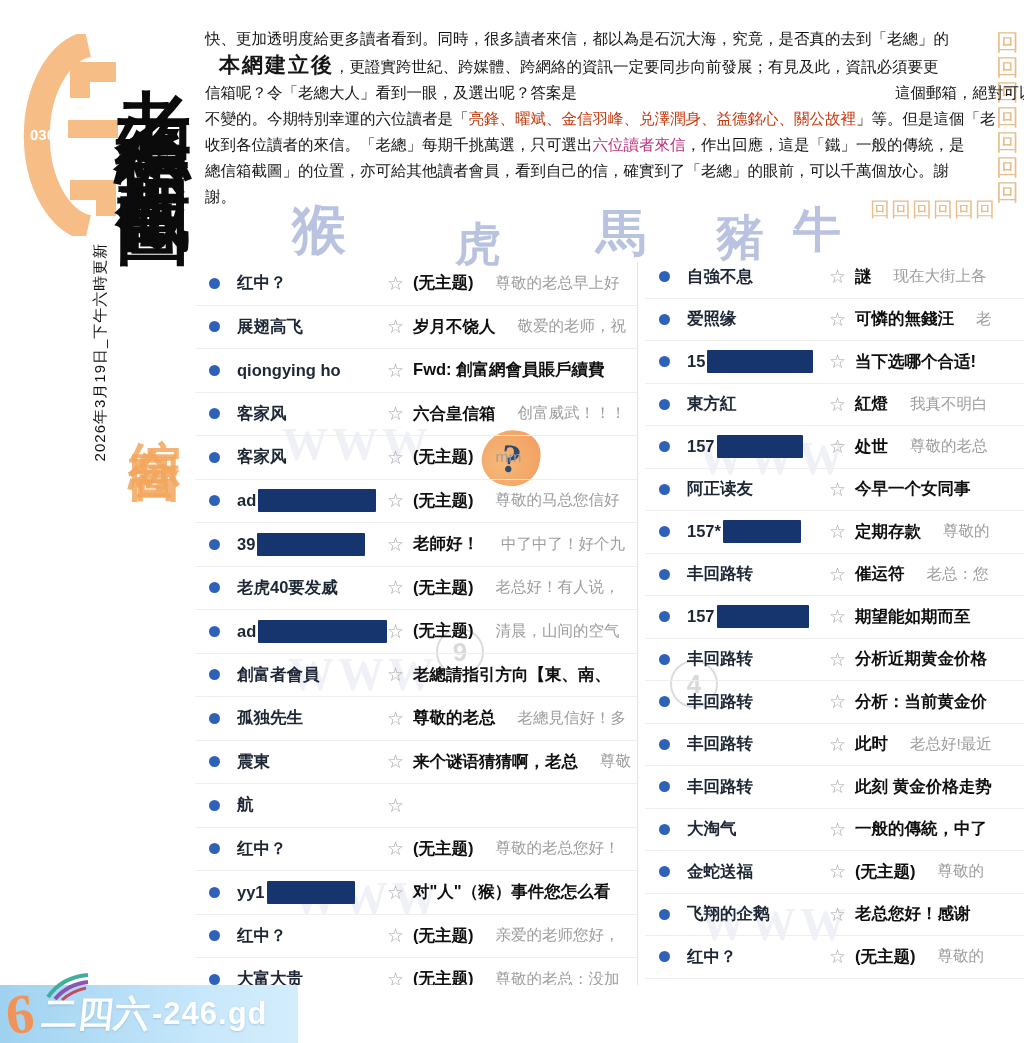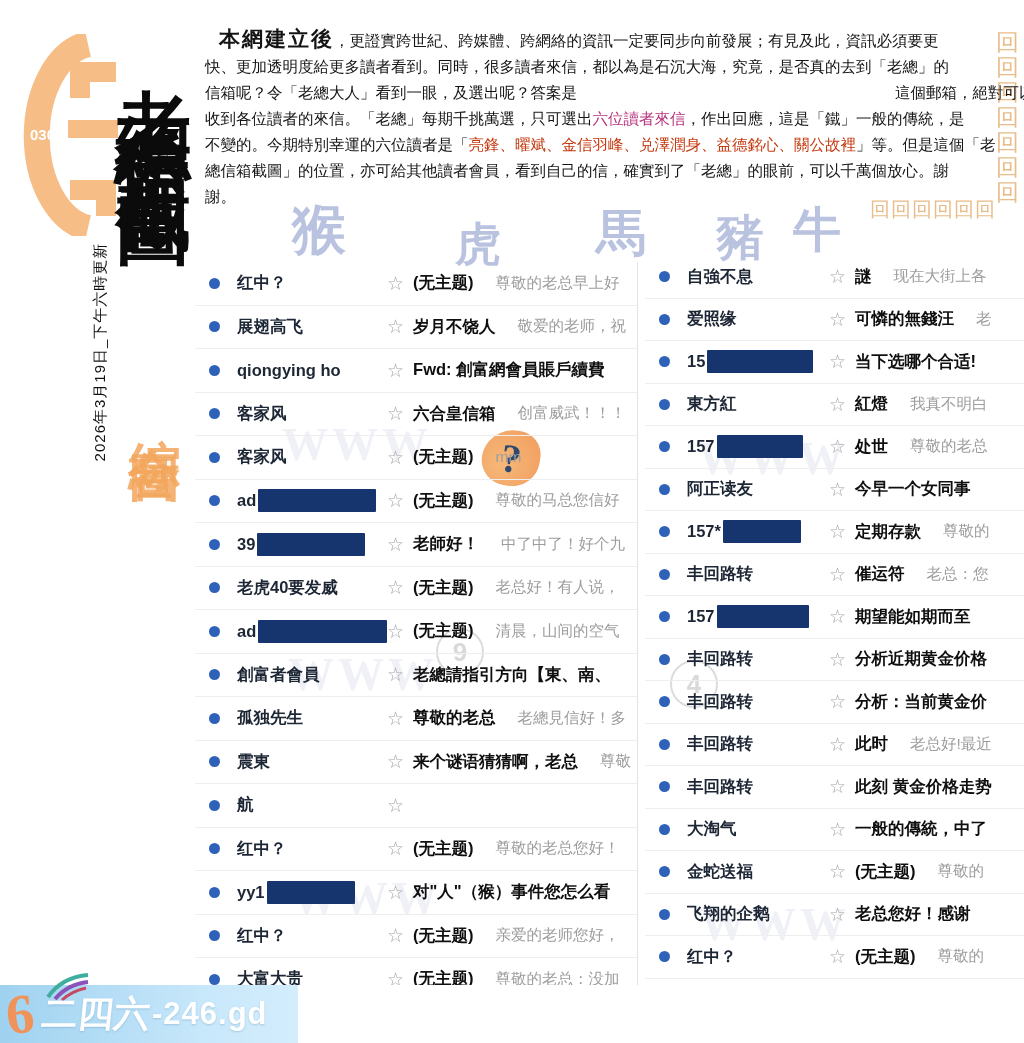--- a/index.html
+++ b/index.html
@@ -92,25 +92,25 @@
 
   <div class="date-rot">2026年3月19日_下午六時更新</div>
 
   <div class="vtitle">老總信箱截圖</div>
   <div class="vsub">綜合圖</div>
 
   <div class="meander-col">回回回回回回回</div>
   <div class="meander-row">回回回回回回</div>
 
   <div class="intro">
+    <div class="line">快、更加透明度給更多讀者看到。同時，很多讀者來信，都以為是石沉大海，究竟，是否真的去到「老總」的</div>
     <div class="line" style="padding-left:14px"><span class="lead">本網建立後</span><span>，更證實跨世紀、跨媒體、跨網絡的資訊一定要同步向前發展；有見及此，資訊必須要更</span></div>
-    <div class="line">快、更加透明度給更多讀者看到。同時，很多讀者來信，都以為是石沉大海，究竟，是否真的去到「老總」的</div>
     <div class="line"><span>信箱呢？令「老總大人」看到一眼，及選出呢？答案是</span><span class="gap"></span><span>這個郵箱，絕對可以</span></div>
+    <div class="line"><span>不變的。今期特別幸運的六位讀者是「</span><span class="red-b">亮鋒、曜斌、金信羽峰、兑澤潤身、益德銘心、關公故裡</span><span>」等。但是這個「老</span></div>
     <div class="line"><span>收到各位讀者的來信。「老總」每期千挑萬選，只可選出</span><span class="red-a">六位讀者來信</span><span>，作出回應，這是「鐵」一般的傳統，是</span></div>
-    <div class="line"><span>不變的。今期特別幸運的六位讀者是「</span><span class="red-b">亮鋒、曜斌、金信羽峰、兑澤潤身、益德銘心、關公故裡</span><span>」等。但是這個「老</span></div>
     <div class="line">總信箱截圖」的位置，亦可給其他讀者會員，看到自己的信，確實到了「老總」的眼前，可以千萬個放心。謝</div>
     <div class="line">謝。</div>
   </div>
 
   <div id="wm-layer">
       <span class="zodiac" style="left: 292px; top: 194px; font-size: 54px;">猴</span>
       <span class="zodiac" style="left: 455px; top: 214px; font-size: 46px;">虎</span>
       <span class="zodiac" style="left: 596px; top: 200px; font-size: 50px;">馬</span>
       <span class="zodiac" style="left: 716px; top: 206px; font-size: 48px;">豬</span>
       <span class="zodiac" style="left: 793px; top: 198px; font-size: 48px;">牛</span>

